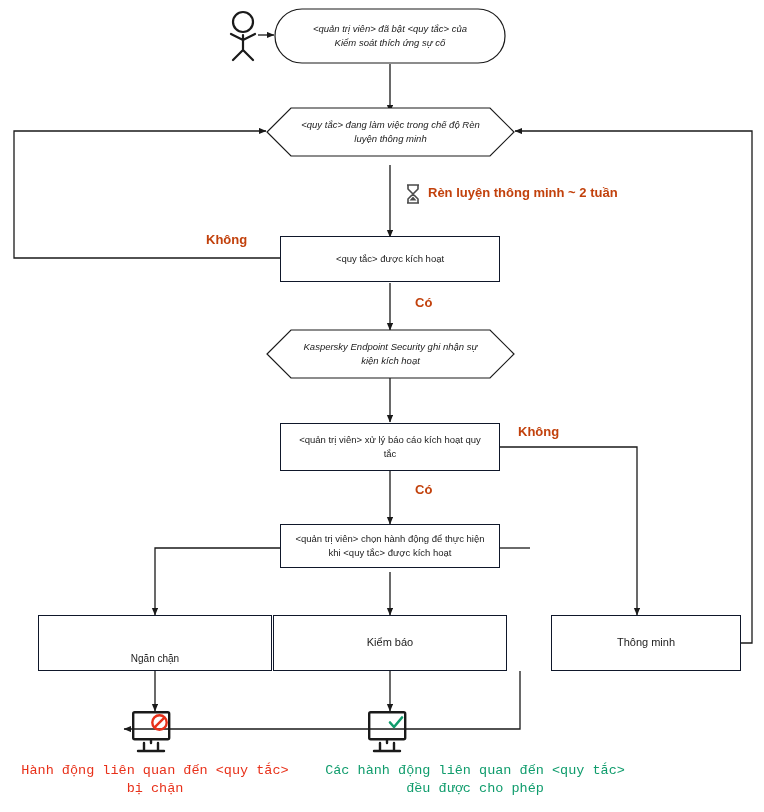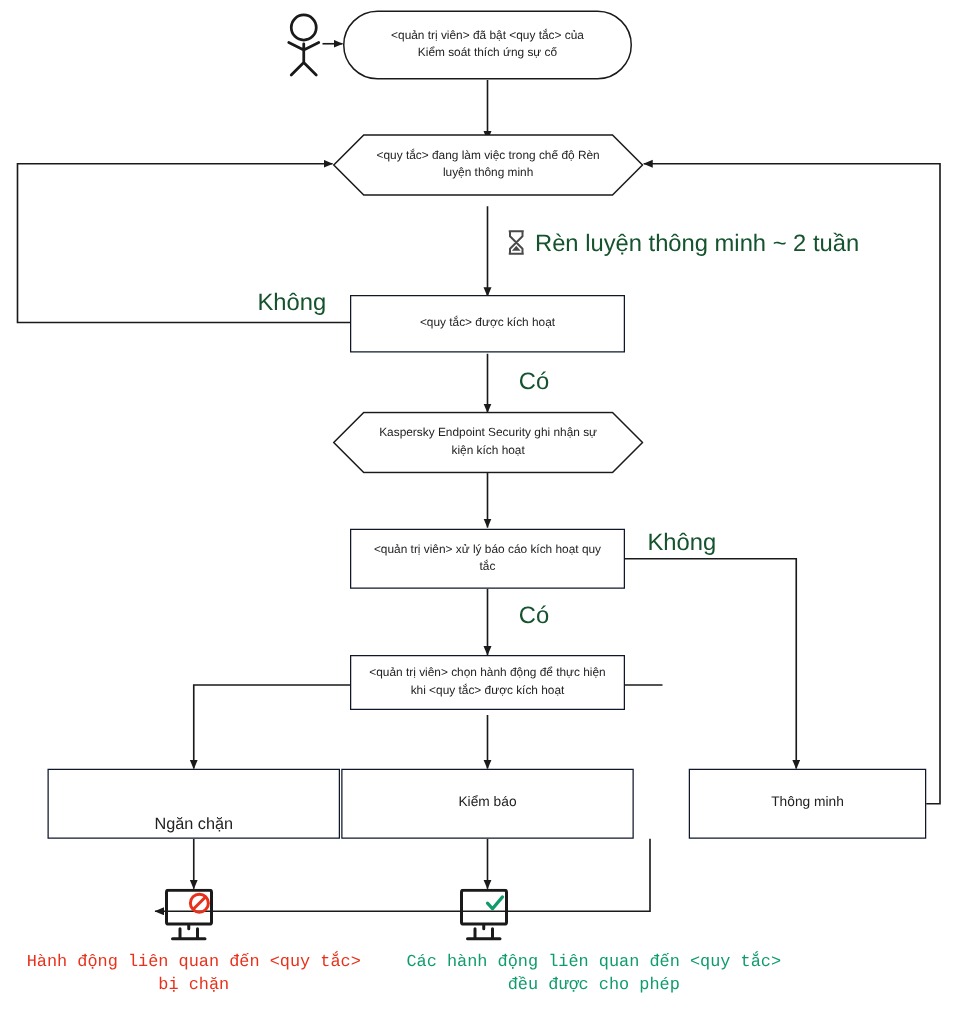--- a/index.html
+++ b/index.html
@@ -14,33 +14,34 @@
     display:flex;align-items:center;justify-content:center;
     text-align:center;
     font-size:9.5px;
     line-height:1.45;
     color:#222;
   }
   .rect{
     border:1px solid #0f172a;
     background:#ffffff;
   }
-  .hexwrap{position:absolute;}
+  .hexwrap{position:absolute;font-style:italic;}
   .hexwrap svg{position:absolute;left:0;top:0;}
   .hextext{
     position:absolute;left:0;top:0;width:100%;height:100%;
     display:flex;align-items:center;justify-content:center;
     text-align:center;font-size:9.5px;line-height:1.45;color:#222;
     box-sizing:border-box;padding:0 28px;
   }
   .bigtext{
     position:absolute;
-    font-size:19px;
-    color:#14532d;
+    font-size:13px;
+    color:#c2410c;
     white-space:nowrap;
+    font-weight:bold;
   }
   .caption{
     position:absolute;
     font-size:13.5px;
     text-align:center;
     line-height:1.35;
     font-family:Liberation Mono, monospace;
   }
   .cap-red{color:#e8311a;}
   .cap-green{color:#0f9c6c;}
@@ -133,21 +134,21 @@
 </div>
 
 <div class="bigtext" style="left:518px;top:424px;">Không</div>
 <div class="bigtext" style="left:415px;top:482px;">Có</div>
 
 <div class="node rect" style="left:280px;top:524px;width:220px;height:44px;">
   <span style="padding:0 12px;">&lt;quản trị viên&gt; chọn hành động để thực hiện khi &lt;quy tắc&gt; được kích hoạt</span>
 </div>
 
 <div class="node rect" style="left:38px;top:615px;width:234px;height:56px;">
-  <span style="font-size:13px;margin-top:33px;">Ngăn chặn</span>
+  <span style="font-size:10px;margin-top:33px;">Ngăn chặn</span>
 </div>
 <div class="node rect" style="left:273px;top:615px;width:234px;height:56px;">
   <span style="font-size:11px;">Kiểm báo</span>
 </div>
 <div class="node rect" style="left:518px;top:615px;width:190px;height:56px;margin-left:33px;">
   <span style="font-size:11px;">Thông minh</span>
 </div>
 
 <svg style="position:absolute;left:132px;top:711px;" width="46" height="42" viewBox="0 0 46 42">
   <rect x="1.2" y="1.2" width="36" height="27" rx="1.5" fill="none" stroke="#1a1a1a" stroke-width="2.4"></rect>

